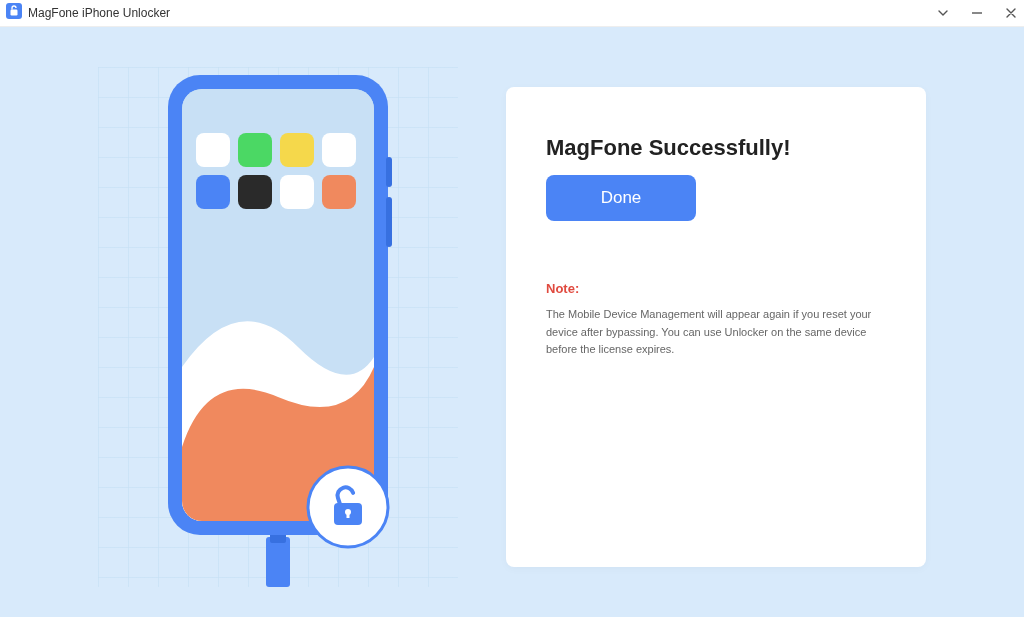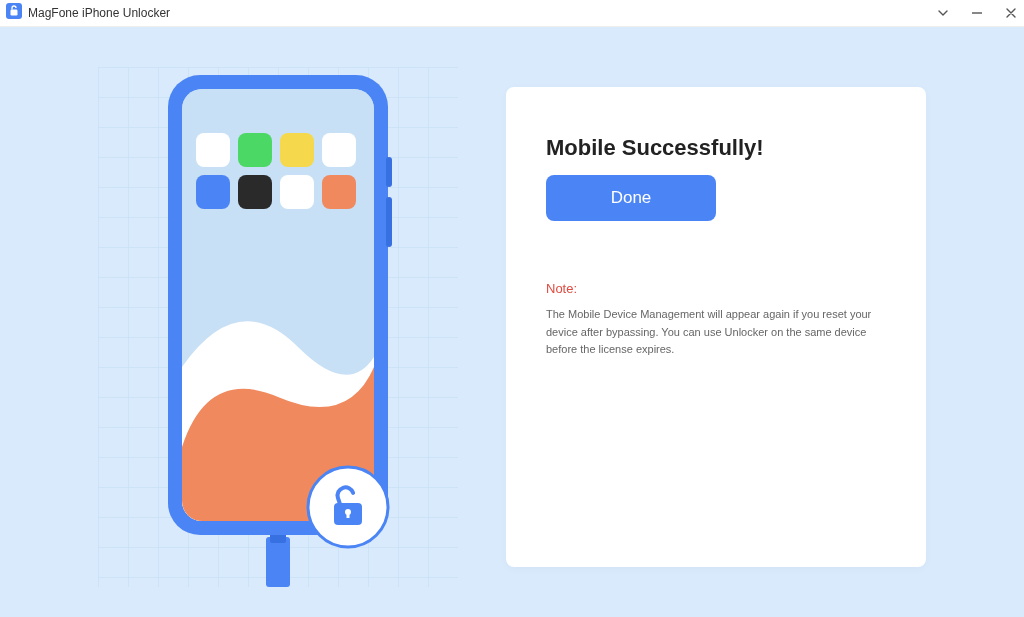--- a/index.html
+++ b/index.html
@@ -69,30 +69,30 @@
       font-size: 13px;
       color: #8a8a8a;
       line-height: 1.5;
       margin-bottom: 36px;
     }
     .done-btn {
       background: #4b84f5;
       color: #fff;
       border: none;
       border-radius: 8px;
-      width: 170px;
+      width: 150px;
       height: 46px;
       font-size: 17px;
       cursor: pointer;
     }
     .note-section { margin-top: 60px; }
     .note-label {
       color: #e04a3f;
       font-size: 13px;
-      font-weight: 400;
+      font-weight: 700;
       margin-bottom: 10px;
     }
     .note-text {
       color: #666;
       font-size: 11px;
       line-height: 1.6;
     }
   </style>
 </head>
 <body>
@@ -170,21 +170,21 @@
         <g transform="translate(200,440)">
           <rect x="-14" y="-4" width="28" height="22" rx="4" fill="#4b84f5"></rect>
           <path d="M-8 -4 v-8 a8 8 0 0 1 16 0" stroke="#4b84f5" stroke-width="4" fill="none" stroke-linecap="round" transform="rotate(-18 0 -4)"></path>
           <circle cx="0" cy="5" r="3" fill="#fff"></circle>
           <rect x="-1.5" y="5" width="3" height="6" fill="#fff"></rect>
         </g>
       </svg>
     </div>
 
     <div class="panel">
-      <h1>Mobile Successfully!</h1>
+      <h1>MagFone Successfully!</h1>
       <button class="done-btn">Done</button>
       <div class="note-section">
         <div class="note-label">Note:</div>
         <div class="note-text">The Mobile Device Management will appear again if you reset your device after bypassing. You can use Unlocker on the same device before the license expires.</div>
       </div>
     </div>
   </div>
 
 </div>
 

